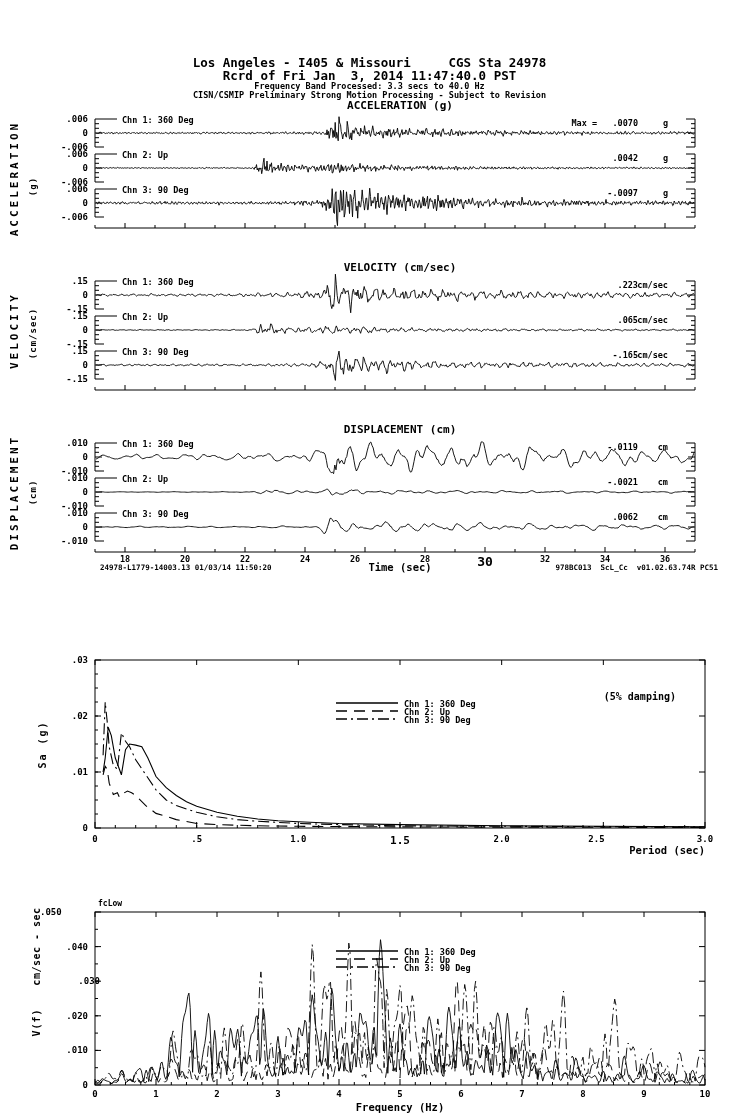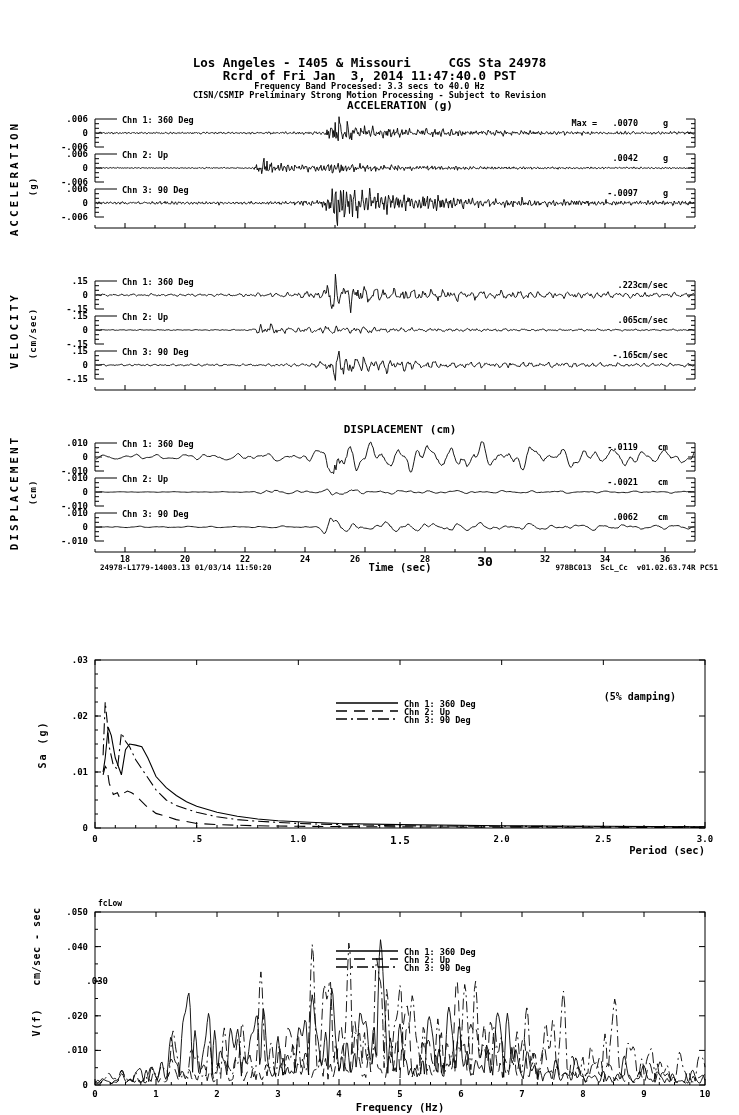--- a/index.html
+++ b/index.html
@@ -73,20 +73,21 @@
       <polyline points="95.0,1083.4 96.2,1081.7 97.4,1080.3 98.7,1080.5 99.9,1082.6 101.1,1083.2 102.3,1081.0 103.5,1079.8 104.8,1078.9 106.0,1077.3 107.2,1075.0 108.4,1073.4 109.6,1073.7 110.9,1075.9 112.1,1078.1 113.3,1078.9 114.5,1078.4 115.7,1078.6 117.0,1081.3 118.2,1081.3 119.4,1075.2 120.6,1071.1 121.8,1070.7 123.1,1072.9 124.3,1075.2 125.5,1076.8 126.7,1078.5 127.9,1081.5 129.2,1081.5 130.4,1079.0 131.6,1080.2 132.8,1081.4 134.0,1075.4 135.3,1071.9 136.5,1073.6 137.7,1078.3 138.9,1081.9 140.1,1082.1 141.4,1081.8 142.6,1080.8 143.8,1078.3 145.0,1076.1 146.2,1076.8 147.5,1080.7 148.7,1080.4 149.9,1079.6 151.1,1081.5 152.3,1075.7 153.6,1071.6 154.8,1072.5 156.0,1076.0 157.2,1077.8 158.4,1075.6 159.7,1070.5 160.9,1066.3 162.1,1065.8 163.3,1068.0 164.5,1069.2 165.8,1068.5 167.0,1069.4 168.2,1076.4 169.4,1073.0 170.6,1052.9 171.9,1036.0 173.1,1030.9 174.3,1036.9 175.5,1046.8 176.7,1054.6 178.0,1060.0 179.2,1066.7 180.4,1075.8 181.6,1077.2 182.8,1073.1 184.1,1076.0 185.3,1078.8 186.5,1076.4 187.7,1078.4 188.9,1065.9 190.2,1052.9 191.4,1048.1 192.6,1052.0 193.8,1057.4 195.0,1058.6 196.3,1055.9 197.5,1055.0 198.7,1060.3 199.9,1069.5 201.1,1075.8 202.4,1076.4 203.6,1073.7 204.8,1074.4 206.0,1076.2 207.2,1060.0 208.5,1044.6 209.7,1041.7 210.9,1052.6 212.1,1068.2 213.3,1078.4 214.6,1074.8 215.8,1071.6 217.0,1067.2 218.2,1063.0 219.4,1066.0 220.7,1078.5 221.9,1057.6 223.1,1035.7 224.3,1027.9 225.5,1037.3 226.8,1053.6 228.0,1065.0 229.2,1068.6 230.4,1069.7 231.6,1074.4 232.9,1073.5 234.1,1063.5 235.3,1059.5 236.5,1062.3 237.7,1064.2 239.0,1057.7 240.2,1041.9 241.4,1026.2 242.6,1023.5 243.8,1036.6 245.1,1054.8 246.3,1065.2 247.5,1064.3 248.7,1057.7 249.9,1055.0 251.2,1061.0 252.4,1071.0 253.6,1076.8 254.8,1073.2 256.0,1066.3 257.3,1047.9 258.5,1016.3 259.7,984.6 260.9,971.9 262.1,986.9 263.4,1019.2 264.6,1050.0 265.8,1068.6 267.0,1075.9 268.2,1067.3 269.5,1054.6 270.7,1043.4 271.9,1043.4 273.1,1056.2 274.3,1071.0 275.6,1075.8 276.8,1069.5 278.0,1054.9 279.2,1045.3 280.4,1050.6 281.7,1065.2 282.9,1074.8 284.1,1074.4 285.3,1065.7 286.5,1056.4 287.8,1055.1 289.0,1059.5 290.2,1060.6 291.4,1053.8 292.6,1045.1 293.9,1048.1 295.1,1067.7 296.3,1056.5 297.5,1035.5 298.7,1037.5 300.0,1058.7 301.2,1069.5 302.4,1059.2 303.6,1062.5 304.8,1070.8 306.1,1070.1 307.3,1063.0 308.5,1045.5 309.7,1010.9 310.9,968.9 312.2,944.5 313.4,956.4 314.6,997.8 315.8,1042.2 317.0,1068.2 318.3,1068.4 319.5,1061.7 320.7,1045.9 321.9,1019.1 323.1,993.9 324.4,984.9 325.6,991.7 326.8,999.2 328.0,995.3 329.2,983.5 330.5,982.2 331.7,1006.6 332.9,1049.0 334.1,1062.3 335.3,1044.5 336.6,1050.0 337.8,1064.9 339.0,1071.2 340.2,1066.7 341.4,1055.1 342.7,1046.9 343.9,1044.1 345.1,1036.1 346.3,1011.2 347.5,972.1 348.8,943.1 350.0,951.3 351.2,998.4 352.4,1055.3 353.6,1049.5 354.9,1032.6 356.1,1033.9 357.3,1036.8 358.5,1033.8 359.7,1033.4 361.0,1048.1 362.2,1064.7 363.4,1038.8 364.6,1032.6 365.8,1052.5 367.1,1060.1 368.3,1047.0 369.5,1055.8 370.7,1064.7 371.9,1062.4 373.2,1051.7 374.4,1008.4 375.6,969.0 376.8,958.4 378.0,967.8 379.3,977.9 380.5,981.8 381.7,992.2 382.9,1024.7 384.1,1067.7 385.4,1019.3 386.6,989.4 387.8,997.9 389.0,1028.9 390.2,1053.2 391.5,1057.1 392.7,1044.7 393.9,1029.2 395.1,1021.6 396.3,1019.4 397.6,1012.2 398.8,997.1 400.0,985.5 401.2,992.1 402.4,1025.3 403.7,1068.1 404.9,1049.0 406.1,1030.0 407.3,1028.0 408.5,1029.1 409.8,1021.2 411.0,1005.9 412.2,995.7 413.4,1001.1 414.6,1018.8 415.9,1035.6 417.1,1043.6 418.3,1047.1 419.5,1057.4 420.7,1074.0 422.0,1047.6 423.2,1027.4 424.4,1030.2 425.6,1052.5 426.8,1074.8 428.1,1065.5 429.3,1065.5 430.5,1071.2 431.7,1074.8 432.9,1075.2 434.2,1069.7 435.4,1054.0 436.6,1032.0 437.8,1018.9 439.0,1027.7 440.3,1053.7 441.5,1074.9 442.7,1065.0 443.9,1069.6 445.1,1071.7 446.4,1064.2 447.6,1064.2 448.8,1066.4 450.0,1063.6 451.2,1055.6 452.5,1051.6 453.7,1061.0 454.9,1071.9 456.1,1051.5 457.3,1041.5 458.6,1045.8 459.8,1052.3 461.0,1046.9 462.2,1025.7 463.4,998.9 464.7,984.5 465.9,991.5 467.1,1012.5 468.3,1034.3 469.5,1051.8 470.8,1069.7 472.0,1058.1 473.2,1021.8 474.4,989.7 475.6,981.3 476.9,1000.6 478.1,1031.6 479.3,1053.2 480.5,1057.8 481.7,1051.2 483.0,1044.9 484.2,1046.5 485.4,1052.4 486.6,1054.5 487.8,1050.9 489.1,1049.1 490.3,1059.5 491.5,1072.2 492.7,1045.5 493.9,1027.2 495.2,1028.6 496.4,1042.3 497.6,1052.6 498.8,1051.3 500.0,1042.3 501.3,1037.2 502.5,1044.1 503.7,1058.5 504.9,1069.8 506.1,1073.4 507.4,1073.8 508.6,1075.1 509.8,1063.6 511.0,1049.8 512.2,1048.2 513.5,1065.2 514.7,1064.3 515.9,1039.8 517.1,1031.7 518.3,1042.1 519.6,1059.2 520.8,1072.6 522.0,1071.8 523.2,1058.3 524.4,1037.3 525.7,1015.2 526.9,1005.9 528.1,1017.6 529.3,1042.0 530.5,1061.9 531.8,1067.5 533.0,1061.3 534.2,1053.3 535.4,1054.6 536.6,1065.8 537.9,1076.5 539.1,1070.6 540.3,1068.9 541.5,1065.7 542.7,1054.5 544.0,1037.0 545.2,1024.0 546.4,1025.3 547.6,1037.9 548.8,1048.6 550.1,1047.0 551.3,1033.7 552.5,1020.5 553.7,1021.3 554.9,1039.7 556.2,1064.9 557.4,1070.9 558.6,1055.1 559.8,1039.6 561.0,1020.0 562.3,999.6 563.5,991.0 564.7,1005.0 565.9,1037.0 567.1,1068.4 568.4,1070.6 569.6,1069.4 570.8,1076.2 572.0,1072.4 573.2,1072.8 574.5,1075.5 575.7,1075.0 576.9,1069.6 578.1,1064.8 579.3,1068.7 580.6,1073.8 581.8,1060.8 583.0,1057.2 584.2,1066.6 585.4,1076.1 586.7,1073.0 587.9,1073.4 589.1,1058.3 590.3,1047.0 591.5,1047.9 592.8,1056.5 594.0,1063.2 595.2,1063.7 596.4,1062.1 597.6,1065.3 598.9,1073.9 600.1,1074.6 601.3,1076.7 602.5,1064.6 603.7,1044.2 605.0,1033.9 606.2,1043.8 607.4,1067.2 608.6,1067.0 609.8,1047.8 611.1,1034.3 612.3,1021.8 613.5,1007.9 614.7,999.1 615.9,1004.7 617.2,1026.6 618.4,1054.2 619.6,1072.7 620.8,1077.8 622.0,1076.3 623.3,1075.9 624.5,1074.9 625.7,1061.2 626.9,1047.8 628.1,1043.0 629.4,1046.3 630.6,1050.2 631.8,1049.6 633.0,1046.7 634.2,1048.6 635.5,1058.5 636.7,1071.2 637.9,1077.7 639.1,1075.4 640.3,1066.3 641.6,1058.8 642.8,1061.8 644.0,1074.2 645.2,1072.5 646.4,1061.7 647.7,1056.6 648.9,1054.1 650.1,1050.8 651.3,1048.3 652.5,1052.5 653.8,1065.9 655.0,1079.2 656.2,1066.9 657.4,1063.8 658.6,1071.3 659.9,1080.3 661.1,1074.2 662.3,1072.6 663.5,1073.0 664.7,1071.4 666.0,1067.6 667.2,1065.2 668.4,1068.1 669.6,1075.2 670.8,1080.9 672.1,1079.8 673.3,1081.2 674.5,1080.7 675.7,1078.9 676.9,1069.5 678.2,1058.3 679.4,1052.3 680.6,1054.5 681.8,1061.3 683.0,1067.3 684.3,1070.5 685.5,1072.8 686.7,1076.8 687.9,1081.6 689.1,1078.5 690.4,1079.1 691.6,1080.8 692.8,1076.5 694.0,1076.9 695.2,1081.1 696.5,1071.0 697.7,1061.2 698.9,1056.5 700.1,1056.2 701.3,1057.3 702.6,1058.2 703.8,1060.7 705.0,1067.2" fill="none" stroke="#000" stroke-width="0.9" stroke-dasharray="11,4,2,4"></polyline>
       <path d="M336,967H398" stroke="#000" stroke-width="1.3" stroke-dasharray="11,4,2,4"></path>
     </svg>
 
   <div class="t" style="left:0;top:55px;width:739px;text-align:center;font-size:12.5px">Los Angeles - I405 &amp; Missouri     CGS Sta 24978</div>
   <div class="t" style="left:0;top:68px;width:739px;text-align:center;font-size:12.5px">Rcrd of Fri Jan  3, 2014 11:47:40.0 PST</div>
   <div class="t" style="left:0;top:81px;width:739px;text-align:center;font-size:8.5px">Frequency Band Processed: 3.3 secs to 40.0 Hz</div>
   <div class="t" style="left:0;top:90px;width:739px;text-align:center;font-size:8.5px">CISN/CSMIP Preliminary Strong Motion Processing - Subject to Revision</div>
 
   <div class="t" style="left:95px;top:99px;width:610px;text-align:center;font-size:11px">ACCELERATION (g)</div>
+  <div class="t" style="left:95px;top:261px;width:610px;text-align:center;font-size:11px">VELOCITY (cm/sec)</div>
   <div class="t" style="left:95px;top:423px;width:610px;text-align:center;font-size:11px">DISPLACEMENT (cm)</div>
 
   <div class="v" style="left:-56px;top:172px;font-size:11px;letter-spacing:3px">ACCELERATION</div>
   <div class="v" style="left:-37px;top:180px;font-size:9px;letter-spacing:1px">(g)</div>
   <div class="v" style="left:-56px;top:324px;font-size:11px;letter-spacing:3px">VELOCITY</div>
   <div class="v" style="left:-37px;top:327px;font-size:9px;letter-spacing:1px">(cm/sec)</div>
   <div class="v" style="left:-56px;top:486px;font-size:11px;letter-spacing:3px">DISPLACEMENT</div>
   <div class="v" style="left:-37px;top:486px;font-size:9px;letter-spacing:1px">(cm)</div>
 
   <div class="t" style="left:95px;top:561px;width:610px;text-align:center;font-size:10.5px">Time (sec)</div>
@@ -173,28 +174,28 @@
     <div class="t" style="left: 650px; top: 554px; width: 30px; text-align: center; font-size: 8.5px;">36</div>
     <div class="t" style="left: 40px; top: 823px; width: 48px; text-align: right; font-size: 9px;">0</div>
     <div class="t" style="left: 40px; top: 767px; width: 48px; text-align: right; font-size: 9px;">.01</div>
     <div class="t" style="left: 40px; top: 711px; width: 48px; text-align: right; font-size: 9px;">.02</div>
     <div class="t" style="left: 40px; top: 655px; width: 48px; text-align: right; font-size: 9px;">.03</div>
     <div class="t" style="left: 80px; top: 834px; width: 30px; text-align: center; font-size: 9px;">0</div>
     <div class="t" style="left: 181.667px; top: 834px; width: 30px; text-align: center; font-size: 9px;">.5</div>
     <div class="t" style="left: 283.333px; top: 834px; width: 30px; text-align: center; font-size: 9px;">1.0</div>
     <div class="t" style="left: 385px; top: 834px; width: 30px; text-align: center; font-size: 11px;">1.5</div>
     <div class="t" style="left: 486.667px; top: 834px; width: 30px; text-align: center; font-size: 9px;">2.0</div>
-    <div class="t" style="left: 588.333px; top: 834px; width: 30px; text-align: center; font-size: 9px;">2.5</div>
+    <div class="t" style="left: 588.333px; top: 834px; width: 30px; font-size: 9px;">2.5</div>
     <div class="t" style="left: 690px; top: 834px; width: 30px; text-align: center; font-size: 9px;">3.0</div>
     <div class="t" style="left: 40px; top: 1080px; width: 48px; text-align: right; font-size: 9px;">0</div>
     <div class="t" style="left: 40px; top: 1045.4px; width: 48px; text-align: right; font-size: 9px;">.010</div>
     <div class="t" style="left: 40px; top: 1010.8px; width: 48px; text-align: right; font-size: 9px;">.020</div>
-    <div class="t" style="left: 40px; top: 976.2px; width: 68px; text-align: right; font-size: 9px;">.030</div>
+    <div class="t" style="left: 40px; top: 976.2px; width: 40px; text-align: right; font-size: 9px; padding-left: 20px;">.030</div>
     <div class="t" style="left: 40px; top: 941.6px; width: 48px; text-align: right; font-size: 9px;">.040</div>
-    <div class="t" style="left: 40px; top: 907px; width: 48px; text-align: right; font-size: 9px;">.050</div>
+    <div class="t" style="left: 40px; top: 907px; width: 48px; font-size: 9px;">.050</div>
     <div class="t" style="left: 80px; top: 1089px; width: 30px; text-align: center; font-size: 9px;">0</div>
     <div class="t" style="left: 141px; top: 1089px; width: 30px; text-align: center; font-size: 9px;">1</div>
     <div class="t" style="left: 202px; top: 1089px; width: 30px; text-align: center; font-size: 9px;">2</div>
     <div class="t" style="left: 263px; top: 1089px; width: 30px; text-align: center; font-size: 9px;">3</div>
     <div class="t" style="left: 324px; top: 1089px; width: 30px; text-align: center; font-size: 9px;">4</div>
     <div class="t" style="left: 385px; top: 1089px; width: 30px; text-align: center; font-size: 9px;">5</div>
     <div class="t" style="left: 446px; top: 1089px; width: 30px; text-align: center; font-size: 9px;">6</div>
     <div class="t" style="left: 507px; top: 1089px; width: 30px; text-align: center; font-size: 9px;">7</div>
     <div class="t" style="left: 568px; top: 1089px; width: 30px; text-align: center; font-size: 9px;">8</div>
     <div class="t" style="left: 629px; top: 1089px; width: 30px; text-align: center; font-size: 9px;">9</div>

